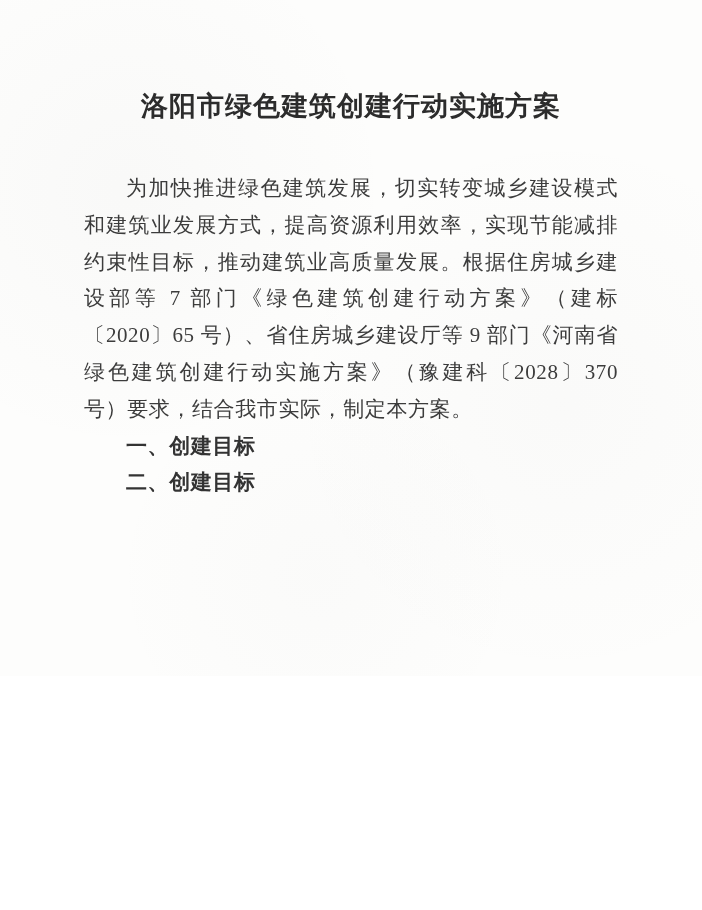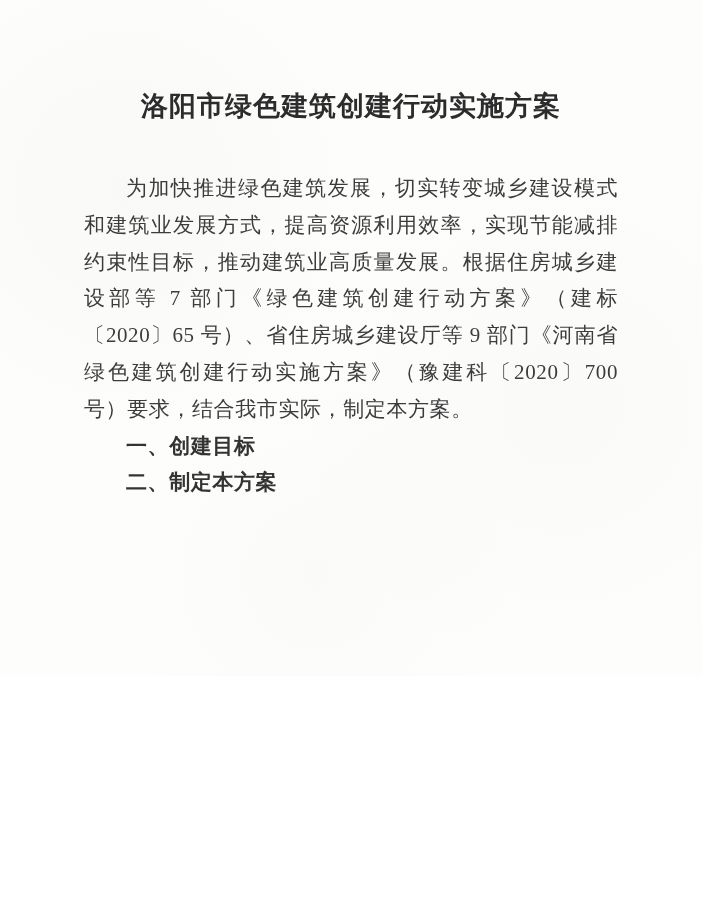--- a/index.html
+++ b/index.html
@@ -62,19 +62,19 @@
     font-family: "Liberation Serif", "DejaVu Serif", serif;
   }
 </style>
 </head>
 <body>
 
 <div class="page">
   <h1 class="title">洛阳市绿色建筑创建行动实施方案</h1>
 
   <div class="content">
-    <p class="para">为加快推进绿色建筑发展，切实转变城乡建设模式和建筑业发展方式，提高资源利用效率，实现节能减排约束性目标，推动建筑业高质量发展。根据住房城乡建设部等 7 部门《绿色建筑创建行动方案》（建标〔2020〕65 号）、省住房城乡建设厅等 9 部门《河南省绿色建筑创建行动实施方案》（豫建科〔2020〕700 号）要求，结合我市实际，制定本方案。</p>
+    <p class="para">为加快推进绿色建筑发展，切实转变城乡建设模式和建筑业发展方式，提高资源利用效率，实现节能减排约束性目标，推动建筑业高质量发展。根据住房城乡建设部等 7 部门《绿色建筑创建行动方案》（建标〔2020〕65 号）、省住房城乡建设厅等 9 部门《河南省绿色建筑创建行动实施方案》（豫建科〔2028〕370 号）要求，结合我市实际，制定本方案。</p>
     <p class="heading">一、创建目标</p>
-    <p class="heading">二、制定本方案</p>
+    <p class="heading">二、创建目标</p>
   </div>
 
   <div class="page-number">— 3 —</div>
 </div>
 
 </body></html>

